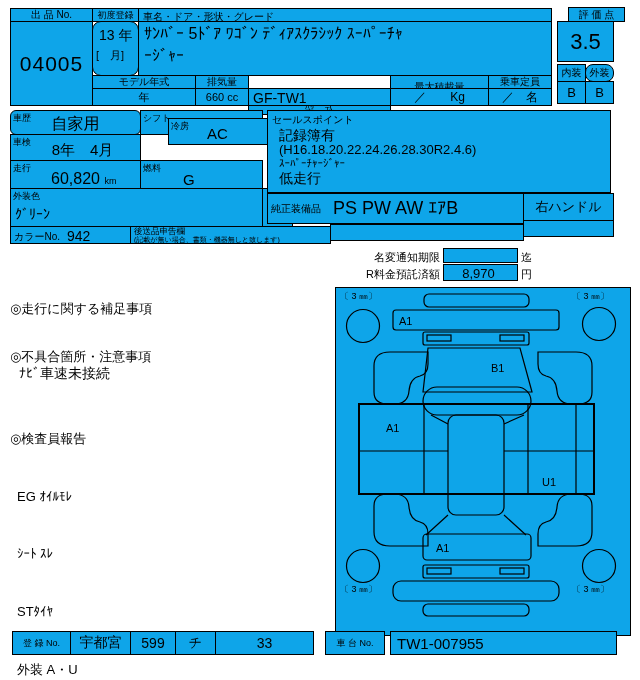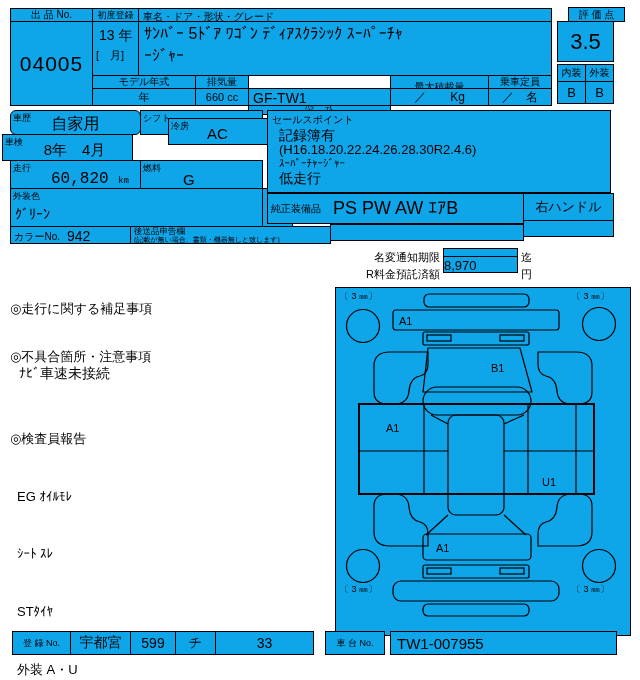--- a/index.html
+++ b/index.html
@@ -17,21 +17,21 @@
 </style>
 </head>
 <body>
 
 <div class="sheet">
 
   <div class="cell c lbl10" style="left:10px;top:8px;width:83px;height:14px;">出 品 No.</div>
   <div class="cell c" style="left:10px;top:21px;width:83px;height:85px;font-size:21px;letter-spacing:1px;">04005</div>
 
   <div class="cell c lblsm" style="left:92px;top:8px;width:47px;height:14px;">初度登録</div>
-  <div class="cell" style="left:92px;top:21px;width:47px;height:55px;">
+  <div class="cell" style="left:92px;top:21px;width:47px;height:55px;border-radius:9px;">
     <div style="font-size:14px;padding:5px 0 0 6px;white-space:pre;">13 年</div>
     <div style="font-size:11px;padding:3px 0 0 3px;white-space:pre;">[　月]</div>
   </div>
 
   <div class="cell lbl10" style="left:138px;top:8px;width:414px;height:14px;padding:1px 0 0 4px;">車名・ドア・形状・グレード</div>
   <div class="cell" style="left:138px;top:21px;width:414px;height:55px;">
     <div style="font-size:16px;padding:3px 0 0 5px;white-space:pre;">ｻﾝﾊﾞｰ 5ﾄﾞｱ ﾜｺﾞﾝ ﾃﾞｨｱｽｸﾗｼｯｸ ｽｰﾊﾟｰﾁｬ</div>
     <div style="font-size:16px;padding:4px 0 0 5px;white-space:pre;">ｰｼﾞｬｰ</div>
   </div>
 
@@ -43,43 +43,43 @@
 
   <div class="cell c" style="left:92px;top:88px;width:104px;height:18px;font-size:11px;">年</div>
   <div class="cell c" style="left:195px;top:88px;width:54px;height:18px;font-size:11px;">660 cc</div>
   <div class="cell" style="left:248px;top:88px;width:143px;height:18px;font-size:14px;padding:1px 0 0 4px;">GF-TW1</div>
   <div class="cell c" style="left:390px;top:88px;width:99px;height:18px;font-size:12px;white-space:pre;">／　　Kg</div>
   <div class="cell c" style="left:488px;top:88px;width:64px;height:18px;font-size:12px;white-space:pre;">／　名</div>
 
   <div class="cell c lbl10" style="left:557px;top:7px;width:57px;height:15px;margin-left:11px;">評 価 点</div>
   <div class="cell c" style="left:557px;top:21px;width:57px;height:41px;font-size:22px;">3.5</div>
   <div class="cell c lbl10" style="left:557px;top:64px;width:29px;height:18px;">内装</div>
-  <div class="cell c lbl10" style="left:585px;top:64px;width:29px;height:18px;">外装</div>
+  <div class="cell c lbl10" style="left:585px;top:64px;width:29px;height:18px;border-radius:8px;">外装</div>
   <div class="cell c" style="left:557px;top:81px;width:29px;height:23px;font-size:13px;">B</div>
   <div class="cell c" style="left:585px;top:81px;width:29px;height:23px;font-size:13px;">B</div>
 
   <div class="cell" style="left:10px;top:110px;width:131px;height:25px;border-radius:6px;">
     <span class="corner">車歴</span>
     <div style="font-size:16px;text-align:center;padding-top:3px;">自家用</div>
   </div>
   <div class="cell" style="left:140px;top:110px;width:123px;height:25px;">
     <span class="corner">シフト</span>
     <div style="font-size:15px;padding:4px 0 0 36px;">AT</div>
   </div>
 
-  <div class="cell" style="left:2px;top:134px;width:131px;height:27px;">
+  <div class="cell" style="left:10px;top:134px;width:131px;height:27px;">
     <span class="corner">車検</span>
     <div style="font-size:15px;text-align:center;padding:6px 0 0 14px;white-space:pre;">8年　4月</div>
   </div>
   <div class="cell" style="left:140px;top:118px;width:123px;height:27px;margin-left:28px;">
     <span class="corner">冷房</span>
     <div style="font-size:15px;padding:6px 0 0 38px;">AC</div>
   </div>
 
-  <div class="cell" style="left:10px;top:160px;width:131px;height:29px;font-family:Liberation Mono, monospace;">
+  <div class="cell" style="left:10px;top:160px;width:131px;height:29px;">
     <span class="corner">走行</span>
     <div style="padding:9px 0 0 40px;">
       <span style="font-size:16px;">60,820</span>
       <span style="font-size:9px;">km</span>
     </div>
   </div>
   <div class="cell" style="left:140px;top:160px;width:123px;height:29px;">
     <span class="corner">燃料</span>
     <div style="font-size:15px;padding:10px 0 0 42px;">G</div>
   </div>
@@ -116,21 +116,21 @@
   <div class="cell" style="left:330px;top:224px;width:194px;height:17px;"></div>
 
   <div class="cell c" style="left:523px;top:193px;width:91px;height:28px;font-size:13px;">右ハンドル</div>
   <div class="cell" style="left:523px;top:220px;width:91px;height:17px;"></div>
 
   <div class="txt" style="left:352px;top:250px;width:88px;text-align:right;font-size:11px;">名変通知期限</div>
   <div class="cell" style="left:443px;top:248px;width:75px;height:15px;"></div>
   <div class="txt" style="left:521px;top:250px;font-size:11px;">迄</div>
 
   <div class="txt" style="left:336px;top:267px;width:104px;text-align:right;font-size:11px;">R料金預託済額</div>
-  <div class="cell" style="left:443px;top:256px;width:75px;height:17px;text-align:left;font-size:13px;padding:1px 4px 0 0;">8,970</div>
+  <div class="cell" style="left:443px;top:264px;width:75px;height:17px;text-align:center;font-size:13px;padding:1px 4px 0 0;">8,970</div>
   <div class="txt" style="left:521px;top:267px;font-size:11px;">円</div>
 
   <div class="txt" style="left:10px;top:300px;font-size:13px;">◎走行に関する補足事項</div>
 
   <div class="txt" style="left:10px;top:348px;font-size:13px;">◎不具合箇所・注意事項</div>
   <div class="txt" style="left:19px;top:365px;font-size:14px;">ﾅﾋﾞ車速未接続</div>
 
   <div class="txt" style="left:10px;top:430px;font-size:13px;">◎検査員報告</div>
   <div class="txt" style="left:17px;top:448px;font-size:13px;line-height:19.3px;">
     <div>EG ｵｲﾙﾓﾚ</div>

